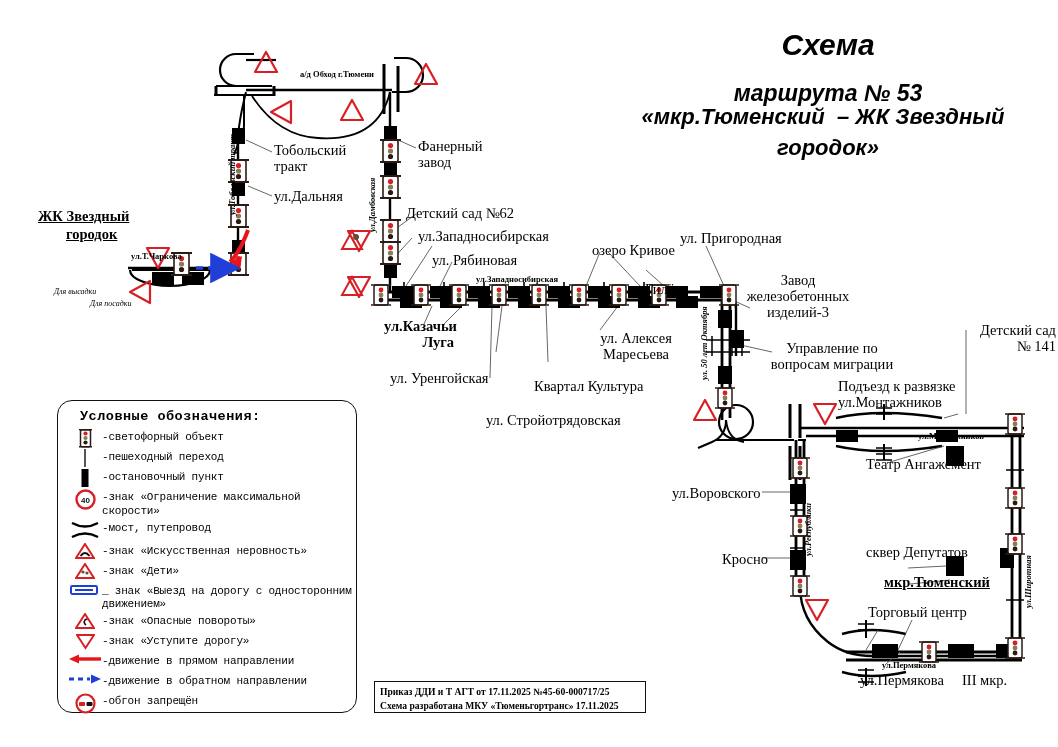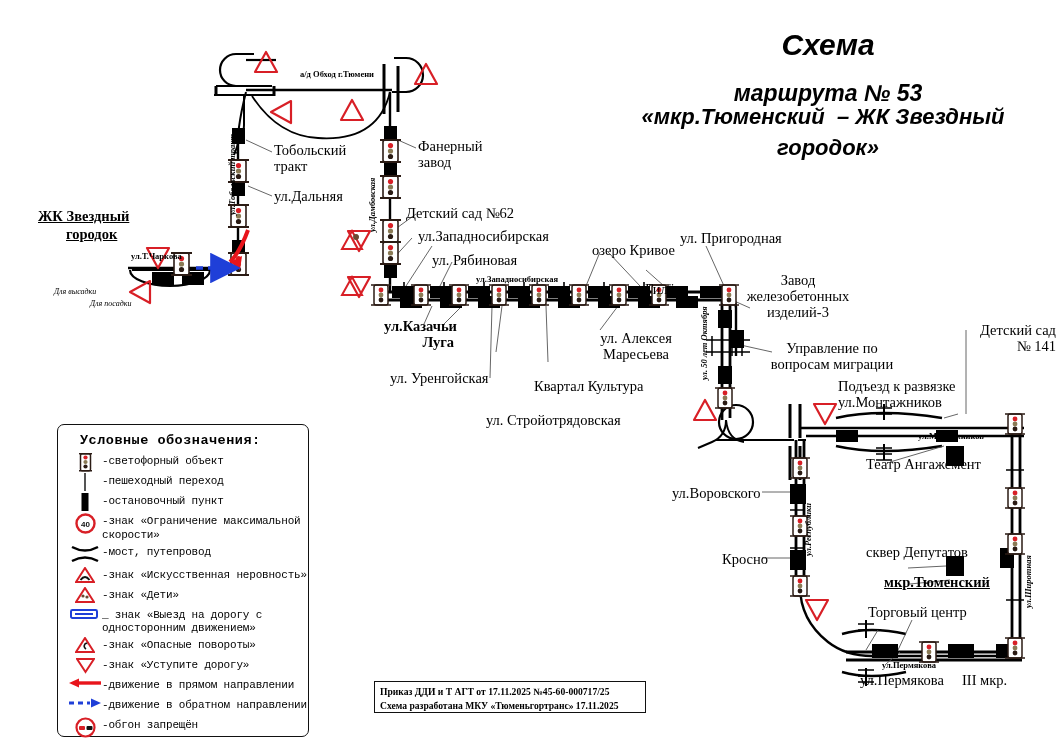--- a/index.html
+++ b/index.html
@@ -19,22 +19,22 @@
 
   .pt{font-size:14.5px;}
   .street-v{font-family:"Liberation Serif",serif;font-style:italic;font-weight:bold;
             font-size:8.5px;transform-origin:0 0;}
   .street-h{font-family:"Liberation Serif",serif;font-weight:bold;
             font-size:8.5px;}
   .tiny-i{font-family:"Liberation Serif",serif;font-style:italic;font-size:8px;}
   .bold-u{font-weight:bold;text-decoration:underline;}
 
   
-  #legend{position:absolute;left:57px;top:424px;width:252px;height:313px;
-          border:1.6px solid #111;border-radius:7px;background:#fff;box-sizing:border-box;}
+  #legend{position:absolute;left:57px;top:400px;width:300px;height:313px;
+          border:1.6px solid #111;border-radius:15px;background:#fff;box-sizing:border-box;}
   #legend .lgtitle{font-family:"Liberation Mono",monospace;font-weight:bold;font-size:13.5px;
                    letter-spacing:.5px;margin:8px 0 5px 22px;}
   .lgrow{display:flex;align-items:flex-start;margin:0 0 1px 10px;min-height:19px;}
   .lgicon{width:34px;flex:0 0 34px;display:flex;align-items:center;justify-content:center;}
   .lgtext{font-family:"Liberation Mono",monospace;font-size:11px;line-height:1.25;
           padding-top:2px;letter-spacing:-.2px;}
 
   
   #footer{position:absolute;left:374px;top:681px;width:272px;height:32px;
           border:1.3px solid #111;background:#fff;box-sizing:border-box;padding:3px 5px;}

